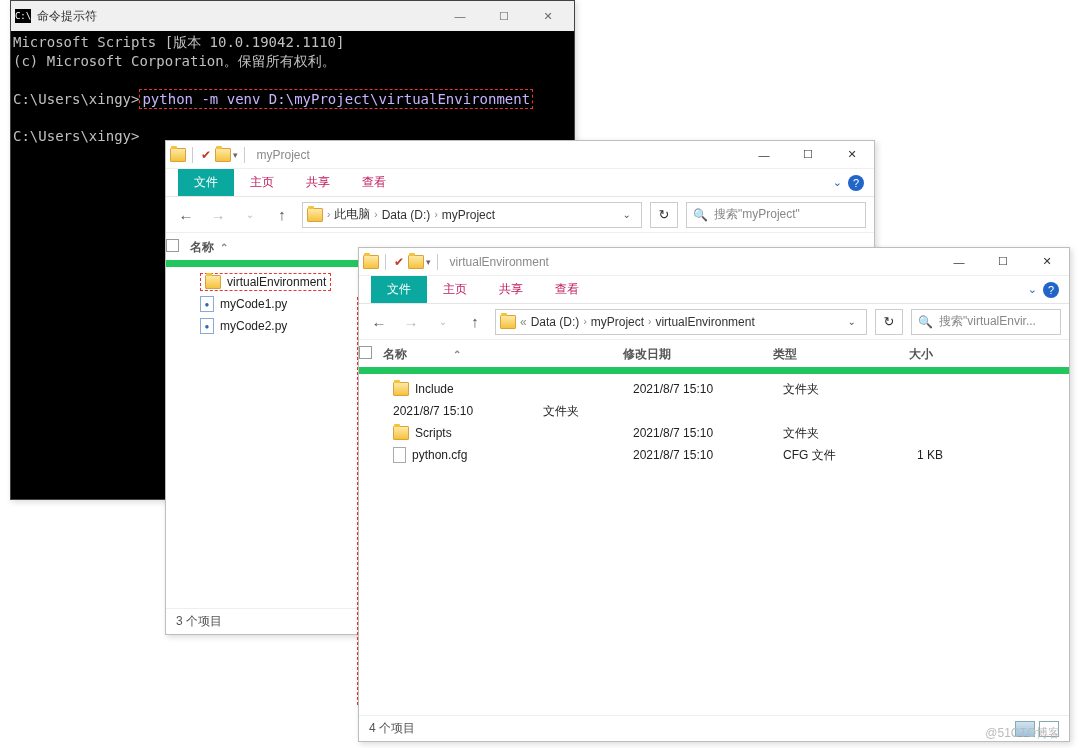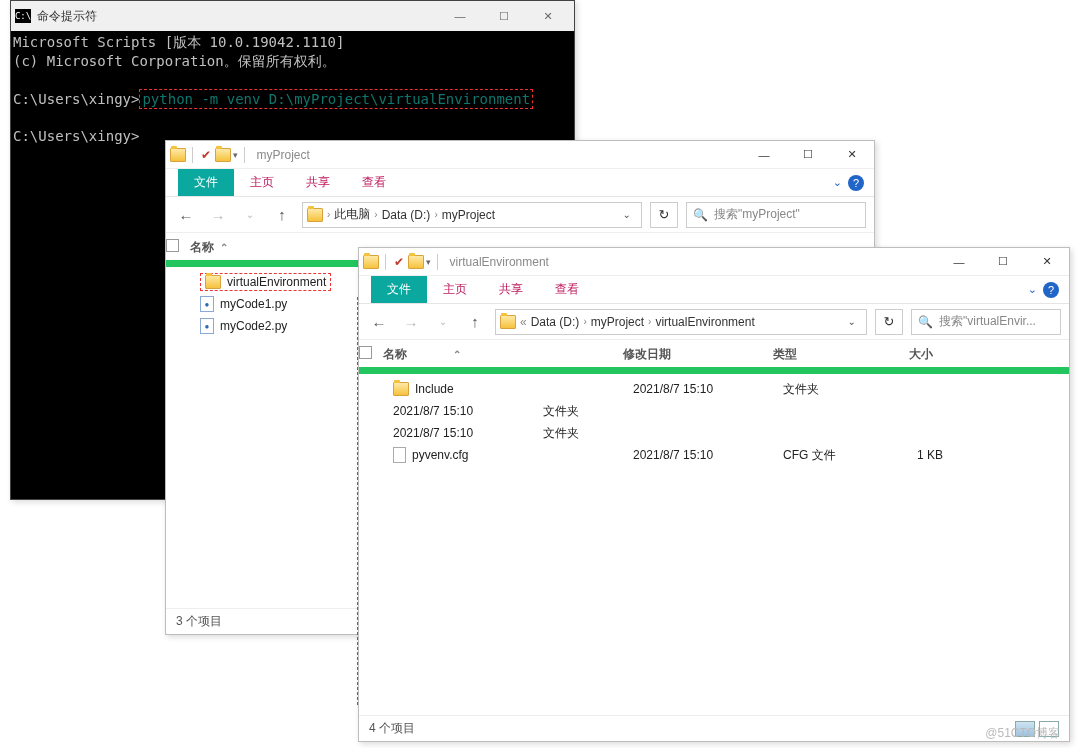--- a/index.html
+++ b/index.html
@@ -13,21 +13,21 @@
     overflow: hidden;
   }
   .window { position: absolute; background: #fff; border: 1px solid #bdbdbd; box-shadow: 2px 2px 6px rgba(0,0,0,0.15); }
   
   .cmd { left: 10px; top: 0; width: 565px; height: 500px; background:#000; border:1px solid #434343; }
   .cmd-titlebar { height:30px; background:#f0f0f0; display:flex; align-items:center; padding:0 4px; color:#333; font-size:12px; }
   .cmd-icon { width:16px; height:14px; background:#000; display:inline-flex; align-items:center; justify-content:center; margin-right:6px; font-family:monospace; font-size:9px; color:#fff; }
   .cmd-controls { margin-left:auto; display:flex; }
   .cmd-controls div { width:44px; height:28px; display:flex; align-items:center; justify-content:center; color:#666; font-size:11px; }
   .cmd-body { color:#c0c0c0; background:#000; font-family:"NSimSun","SimSun",Consolas,monospace; font-size:14px; line-height:1.35; padding:2px 2px; white-space:pre; }
-  .cmd-highlight { border:1px dashed #e33; padding:1px 2px; color:#0f766e; }
+  .cmd-highlight { border:1px dashed #e33; padding:1px 2px; color:#c4b5fd; }
   
   .explorer { background:#fff; }
   .exp-titlebar { height:28px; background:#fff; display:flex; align-items:center; border-bottom:1px solid #eee; }
   .qat { display:flex; align-items:center; gap:2px; padding-left:4px; }
   .folder-mini { width:16px; height:14px; display:inline-block; background:linear-gradient(#ffe9a6,#f5c23c); border:1px solid #d9a23c; border-radius:1px; position:relative; }
   .folder-mini::before { content:""; position:absolute; top:-3px; left:0; width:6px; height:3px; background:#f5c23c; border-radius:1px 1px 0 0; }
   .qat-sep { width:1px; height:16px; background:#ccc; margin:0 4px; }
   .check-red { width:14px; height:14px; display:inline-flex; align-items:center; justify-content:center; color:#c0392b; font-size:12px; }
   .qat-down { font-size:9px; color:#666; }
   .title-text { margin-left:8px; color:#8a8a8a; font-size:12px; }
@@ -251,29 +251,33 @@
       <div class="col-size"></div>
     </div>
     <div class="file-row">
       <div class="col-check"></div>
       <div class="col-date">2021/8/7 15:10</div>
       <div class="col-type">文件夹</div>
       <div class="col-size"></div>
     </div>
     <div class="file-row">
       <div class="col-check"></div>
+      <div class="col-name" style="width:240px; flex:0 0 240px;">
+        <span class="file-icon folder-icon"></span>
+        <span>Scripts</span>
+      </div>
       <div class="col-date">2021/8/7 15:10</div>
       <div class="col-type">文件夹</div>
       <div class="col-size"></div>
     </div>
     <div class="file-row">
       <div class="col-check"></div>
       <div class="col-name" style="width:240px; flex:0 0 240px;">
         <span class="cfg-icon"></span>
-        <span>pyvenv.cfg</span>
+        <span>python.cfg</span>
       </div>
       <div class="col-date">2021/8/7 15:10</div>
       <div class="col-type">CFG 文件</div>
       <div class="col-size">1 KB</div>
     </div>
   </div>
   <div class="status-bar">
     <span>4 个项目</span>
     <div class="view-icons">
       <span style="background:linear-gradient(#cfe3f0,#9cc3e0);"></span>

